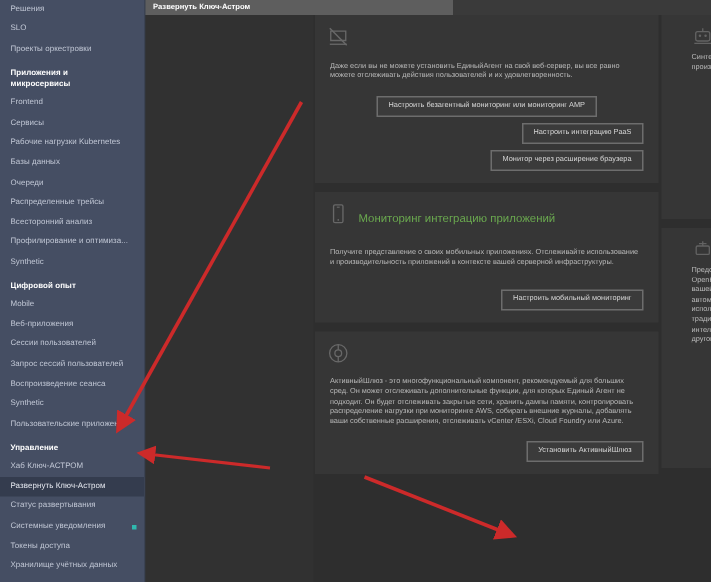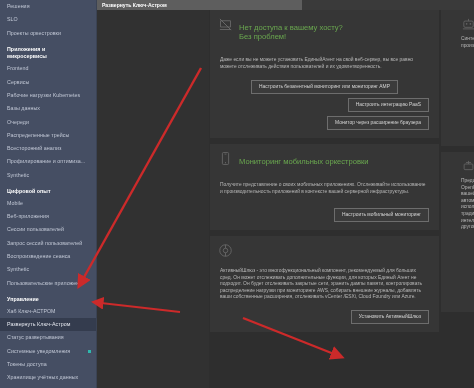--- a/index.html
+++ b/index.html
@@ -278,24 +278,20 @@
 
       <section class="card">
         <div class="card-head">
           <div class="card-icon">
             <svg viewBox="0 0 24 24" width="15" height="15">
               <path d="M4 6h16v10H4z" fill="none" stroke="#9a9a9a" stroke-width="1.4"></path>
               <path d="M3 20h18" stroke="#9a9a9a" stroke-width="1.4"></path>
               <path d="M3 3l18 18" stroke="#9a9a9a" stroke-width="1.6"></path>
             </svg>
           </div>
-          <h2 class="card-title">
-            <span>Нет доступа к вашему хосту?</span>
-            <span class="sub">Без проблем!</span>
-          </h2>
         </div>
         <p class="card-body">Даже если вы не можете установить ЕдиныйАгент на свой веб-сервер, вы все равно можете отслеживать действия пользователей и их удовлетворенность.</p>
         <div class="btn-row">
           <button class="btn">Настроить безагентный мониторинг или мониторинг AMP</button>
         </div>
         <div class="btn-row right">
           <button class="btn">Настроить интеграцию PaaS</button>
         </div>
         <div class="btn-row right">
           <button class="btn">Монитор через расширение браузера</button>
@@ -306,21 +302,21 @@
       <section class="card">
         <div class="card-head">
           <div class="card-icon">
             <svg viewBox="0 0 24 24" width="15" height="15">
               <rect x="7" y="2.5" width="10" height="19" rx="1.6" fill="none" stroke="#9a9a9a" stroke-width="1.4"></rect>
               <path d="M10.5 5h3" stroke="#9a9a9a" stroke-width="1.2"></path>
               <circle cx="12" cy="18.6" r="0.9" fill="#9a9a9a"></circle>
             </svg>
           </div>
           <h2 class="card-title">
-            <span>Мониторинг мобильных оркестровки</span>
+            <span>Мониторинг интеграцию приложений</span>
           </h2>
         </div>
         <p class="card-body">Получите представление о своих мобильных приложениях. Отслеживайте использование и производительность приложений в контексте вашей серверной инфраструктуры.</p>
         <div class="spacer-4"></div>
         <div class="btn-row right">
           <button class="btn">Настроить мобильный мониторинг</button>
         </div>
         <div class="spacer-4"></div>
       </section>
 

